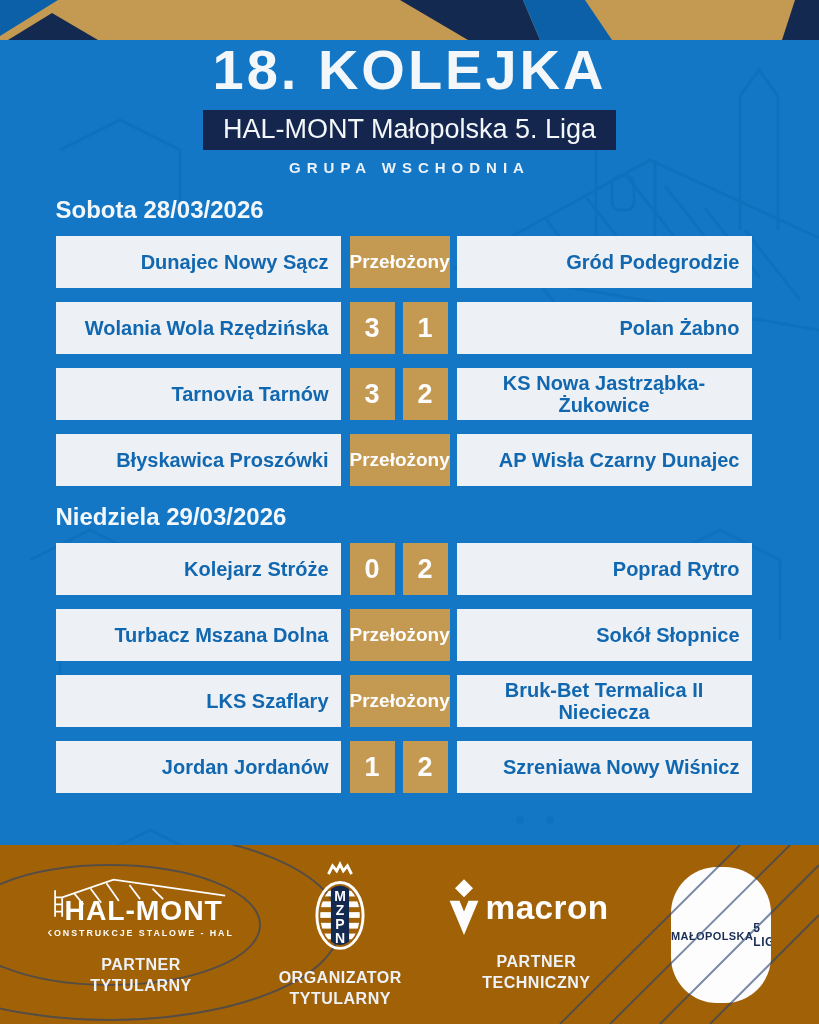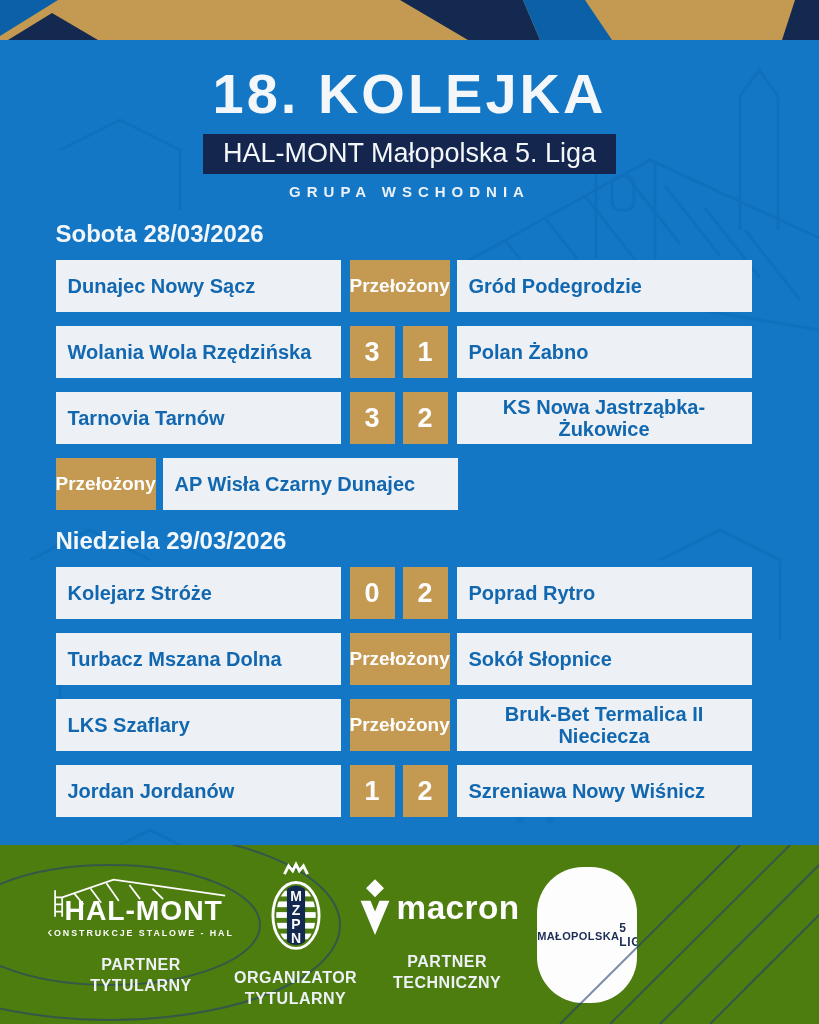--- a/index.html
+++ b/index.html
@@ -13,21 +13,20 @@
     display:flex; flex-direction:column;
   }
   
   .top-band { position:relative; width:819px; height:40px; flex:0 0 auto; z-index:3; }
   .top-band svg { display:block; width:819px; height:40px; }
   
   .watermark { position:absolute; inset:0; z-index:0; pointer-events:none; }
   
   .header { position:relative; z-index:2; text-align:center; flex:0 0 auto; }
   .title {
-    margin-top:24px;
     font-size:56px; font-weight:bold; letter-spacing:3px;
     color:#f4f7fa; line-height:60px;
   }
   .league-badge {
     display:inline-block; margin-top:10px;
     background:#15264e; color:#f4f7fa;
     font-size:27px; font-weight:normal;
     padding:4px 20px 6px 20px; line-height:30px;
   }
   .group-label {
@@ -37,21 +36,21 @@
   }
   
   .schedule { position:relative; z-index:2; width:708px; margin:0 auto; flex:0 0 auto; }
   .date-heading {
     color:#f4f7fa; font-size:24px; font-weight:bold;
     margin-top:21px; margin-bottom:13px; line-height:26px;
   }
   .date-heading.second { margin-top:18px; }
   .match-row { display:flex; gap:9px; margin-bottom:14px; height:52px; }
   .team-box {
-    background:#edf0f4; display:flex; align-items:center; justify-content:flex-start;
+    background:#edf0f4; display:flex; align-items:center; justify-content:flex-end;
     text-align:center; padding:4px 12px;
   }
   .team-box.home { width:285px; }
   .team-box.away { width:295px; }
   .team-name {
     color:#1268b0; font-size:20px; font-weight:bold; line-height:22px;
   }
   .center-col { width:98px; display:flex; gap:8px; }
   .status-box {
     width:110px; height:52px; background:#c49a53;
@@ -59,22 +58,22 @@
   }
   .status-text { color:#fdfdfd; font-size:19px; font-weight:bold; }
   .score-box {
     width:51px; height:52px; background:#c49a53;
     display:flex; align-items:center; justify-content:center;
   }
   .score-text { color:#fdfdfd; font-size:27px; font-weight:bold; }
   
   .footer {
     position:relative; z-index:2; margin-top:auto;
-    width:819px; height:179px; background:#4d7c0f;
-    display:flex; align-items:center; 
+    width:819px; height:179px; background:#a16207;
+    display:flex; align-items:center; justify-content:space-between;
     padding:0 48px;
   }
   .footer-deco { position:absolute; inset:0; pointer-events:none; }
   .partner { position:relative; display:flex; flex-direction:column; align-items:center; }
   .partner-caption {
     margin-top:12px; text-align:center;
     color:#eef2f7; font-size:16px; font-weight:bold;
     letter-spacing:0.5px; line-height:21px;
   }
   
@@ -180,20 +179,23 @@
       <div class="score-box">
         <span class="score-text">2</span>
       </div>
     </div>
     <div class="team-box away">
       <span class="team-name">KS Nowa Jastrząbka-Żukowice</span>
     </div>
   </div>
 
   <div class="match-row">
+    <div class="team-box home">
+      <span class="team-name">Błyskawica Proszówki</span>
+    </div>
     <div class="center-col">
       <div class="status-box">
         <span class="status-text">Przełożony</span>
       </div>
     </div>
     <div class="team-box away">
       <span class="team-name">AP Wisła Czarny Dunajec</span>
     </div>
   </div>
 

